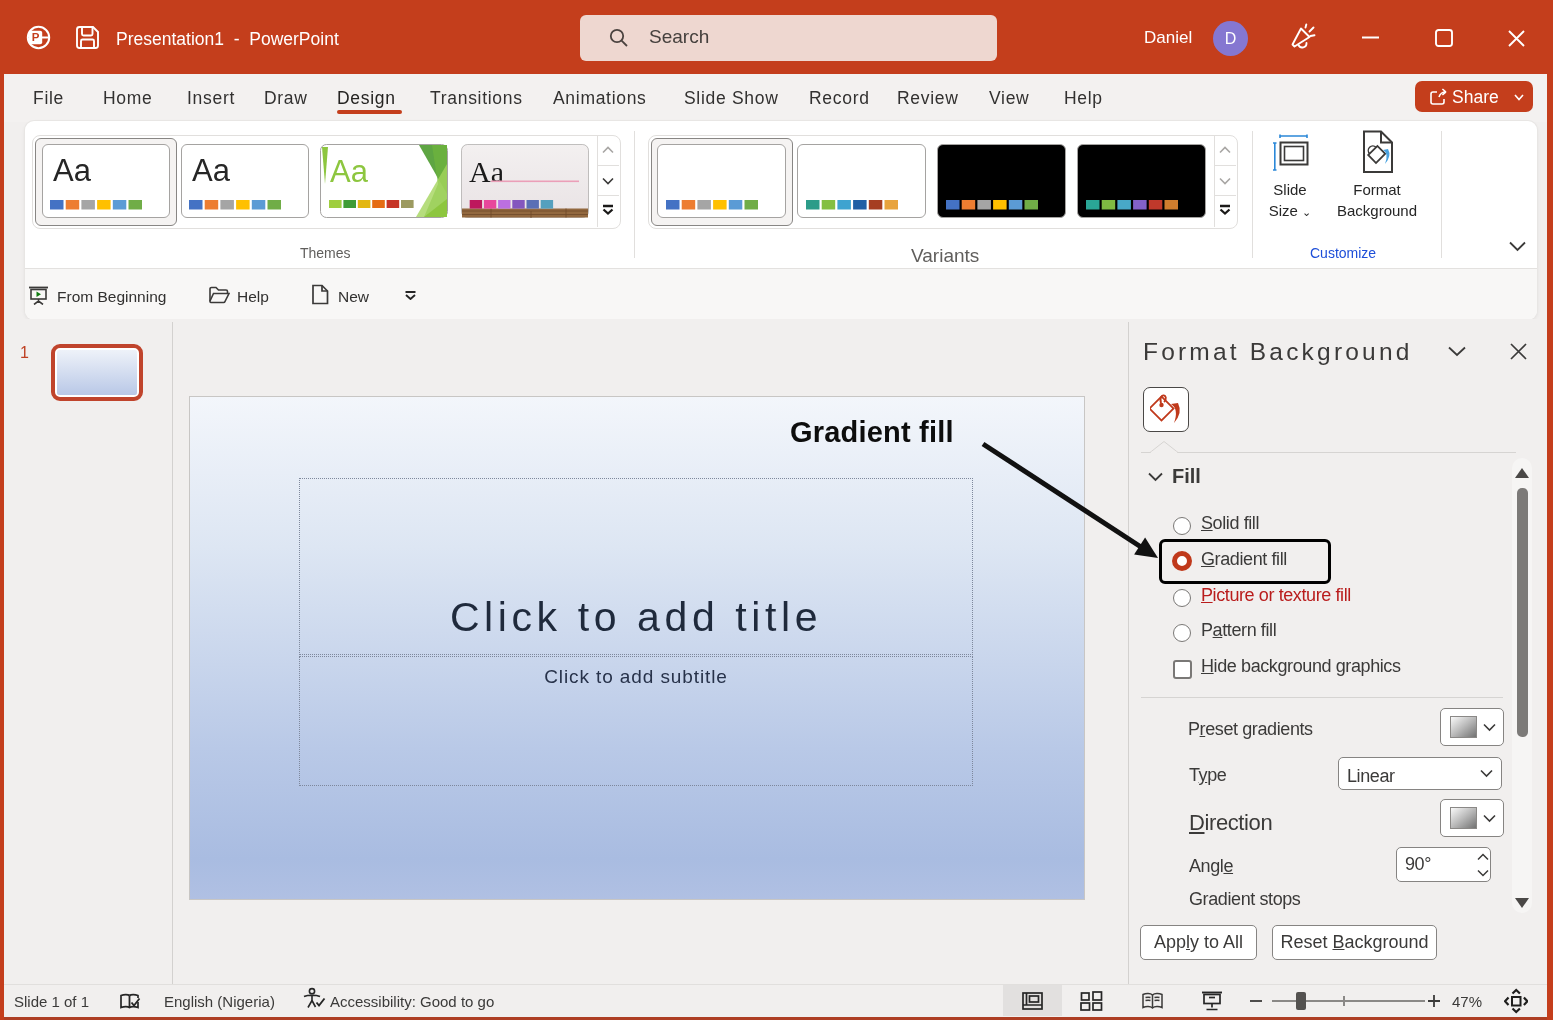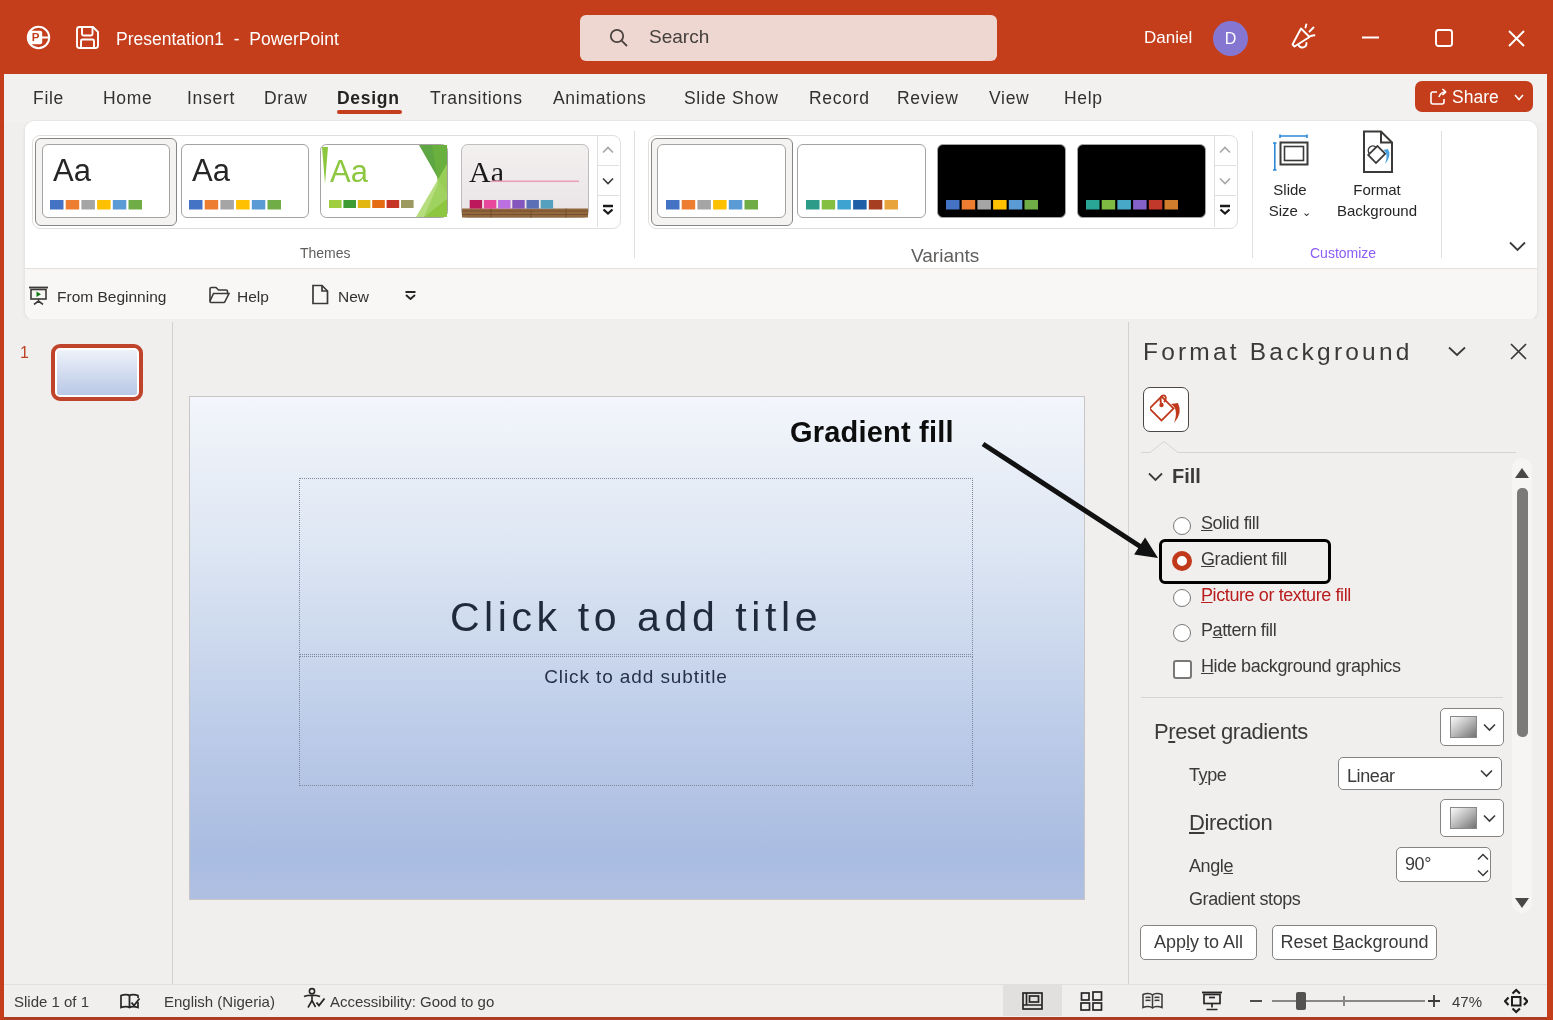--- a/index.html
+++ b/index.html
@@ -62,21 +62,21 @@
   </svg>
 <svg class="abs" style="left:1508px;top:30px" width="17" height="17" viewBox="0 0 17 17" stroke="#fff" stroke-width="1.9">
     <path d="M1 1 L16 16 M16 1 L1 16"></path>
   </svg>
 
 <div class="abs" style="left:0;top:76px;width:1509px;height:44px">
 <span class="tab" style="left:33px">File</span>
 <span class="tab" style="left:103px">Home</span>
 <span class="tab" style="left:187px">Insert</span>
 <span class="tab" style="left:264px">Draw</span>
-<span class="tab" style="left:337px;font-weight:700;color:#242321">Design</span>
+<span class="tab" style="left:337px;font-weight:400;color:#242321">Design</span>
 <span class="tab" style="left:430px">Transitions</span>
 <span class="tab" style="left:553px">Animations</span>
 <span class="tab" style="left:684px">Slide Show</span>
 <span class="tab" style="left:809px">Record</span>
 <span class="tab" style="left:897px">Review</span>
 <span class="tab" style="left:989px">View</span>
 <span class="tab" style="left:1064px">Help</span>
 </div>
 <div class="abs" style="left:337px;top:110px;width:65px;height:4px;background:#c43e1c;border-radius:2px"></div>
 <div class="abs" style="left:1415px;top:81px;width:118px;height:31px;background:#c43e1c;border-radius:7px"></div>
@@ -228,21 +228,21 @@
 <svg class="abs" style="left:1358px;top:129px" width="38" height="46" viewBox="0 0 38 46">
  <path d="M6 2.5 H23 L34 13.5 V43 H6 Z" fill="#fff" stroke="#3b3a39" stroke-width="2"></path>
  <path d="M23 2.5 V13.5 H34" fill="none" stroke="#3b3a39" stroke-width="2"></path>
  <g transform="translate(8,14) rotate(-45 10 10)">
   <rect x="3" y="6" width="13" height="11" fill="#fff" stroke="#3b3a39" stroke-width="1.8"></rect>
   <path d="M5 6 a4.5 4.5 0 0 1 9 0" fill="none" stroke="#3b3a39" stroke-width="1.5"></path>
  </g>
  <path d="M25 21 q6 3 2 14 q7 -8 3 -15 Z" fill="#4aa3e0"></path>
 </svg>
 <div class="abs" style="left:1335px;top:179px;width:84px;text-align:center;font-size:15px;color:#262626;line-height:21px">Format<br>Background</div>
-<div class="abs" style="left:1310px;top:245px;font-size:14px;color:#8b5cf6">Customize</div>
+<div class="abs" style="left:1310px;top:245px;font-size:14px;color:#1d4ed8">Customize</div>
 <div class="abs" style="left:1441px;top:131px;width:1px;height:127px;background:#e1dfdd"></div>
 <svg class="abs" style="left:1509px;top:241px" width="17" height="11" viewBox="0 0 17 11" fill="none" stroke="#3b3a39" stroke-width="1.8">
     <path d="M1 1.5 L8.5 9 L16 1.5"></path>
   </svg>
 
 <svg class="abs" style="left:28px;top:285px" width="21" height="20" viewBox="0 0 21 20">
  <path d="M1 2.5 H20" stroke="#3b3a39" stroke-width="1.8"></path>
  <rect x="3" y="4.5" width="15" height="9.5" fill="none" stroke="#3b3a39" stroke-width="1.6"></rect>
  <path d="M8.5 6.5 L13 9.2 L8.5 12 Z" fill="#107c10"></path>
  <path d="M10.5 14 V17 M6 19.5 L10.5 16 L15 19.5" stroke="#3b3a39" stroke-width="1.6" fill="none"></path>
@@ -311,21 +311,21 @@
 <div class="abs" style="left:1172px;top:551px;width:20px;height:20px;border-radius:50%;background:#fff;border:5.5px solid #c0391b;box-sizing:border-box"></div>
 <div class="abs" style="left:1201px;top:549px;font-size:18px;letter-spacing:-0.4px;color:#3b3a39"><u>G</u>radient fill</div>
 <div class="abs" style="left:1173px;top:589px;width:18px;height:18px;border:1.8px solid #7a7876;border-radius:50%;background:#fff;box-sizing:border-box"></div>
 <div class="abs" style="left:1201px;top:585px;font-size:18px;letter-spacing:-0.4px;color:#b91c1c"><u>P</u>icture or texture fill</div>
 <div class="abs" style="left:1173px;top:624px;width:18px;height:18px;border:1.8px solid #7a7876;border-radius:50%;background:#fff;box-sizing:border-box"></div>
 <div class="abs" style="left:1201px;top:620px;font-size:18px;letter-spacing:-0.4px;color:#3b3a39">P<u>a</u>ttern fill</div>
 <div class="abs" style="left:1173px;top:660px;width:19px;height:19px;border:2px solid #7a7876;border-radius:3px;background:#fff;box-sizing:border-box"></div>
 <div class="abs" style="left:1201px;top:656px;font-size:18px;letter-spacing:-0.4px;color:#3b3a39"><u>H</u>ide background graphics</div>
 <div class="abs" style="left:1141px;top:697px;width:362px;height:1px;background:#d6d4d2"></div>
 
-<div class="abs" style="left:1154px;top:719px;font-size:22px;letter-spacing:-0.4px;color:#3b3a39">P<u>r</u>eset gradients</div>
+<div class="abs" style="left:1188px;top:719px;font-size:18px;letter-spacing:-0.4px;color:#3b3a39">P<u>r</u>eset gradients</div>
 <div class="abs" style="left:1440px;top:708px;width:64px;height:38px;background:#fff;border:1px solid #868482;border-radius:5px;box-sizing:border-box"></div>
 <svg class="abs" style="left:1450px;top:716px" width="27" height="22" viewBox="0 0 27 22">
     <defs>
       <linearGradient id="pg1" x1="0" y1="0" x2="1" y2="1">
         <stop offset="0" stop-color="#fdfdfd"></stop>
         <stop offset="0.5" stop-color="#b9b9b9"></stop>
         <stop offset="1" stop-color="#6f6f6f"></stop>
       </linearGradient>
     </defs>
     <rect x="0.5" y="0.5" width="26" height="21" fill="url(#pg1)" stroke="#8a8886"></rect>

